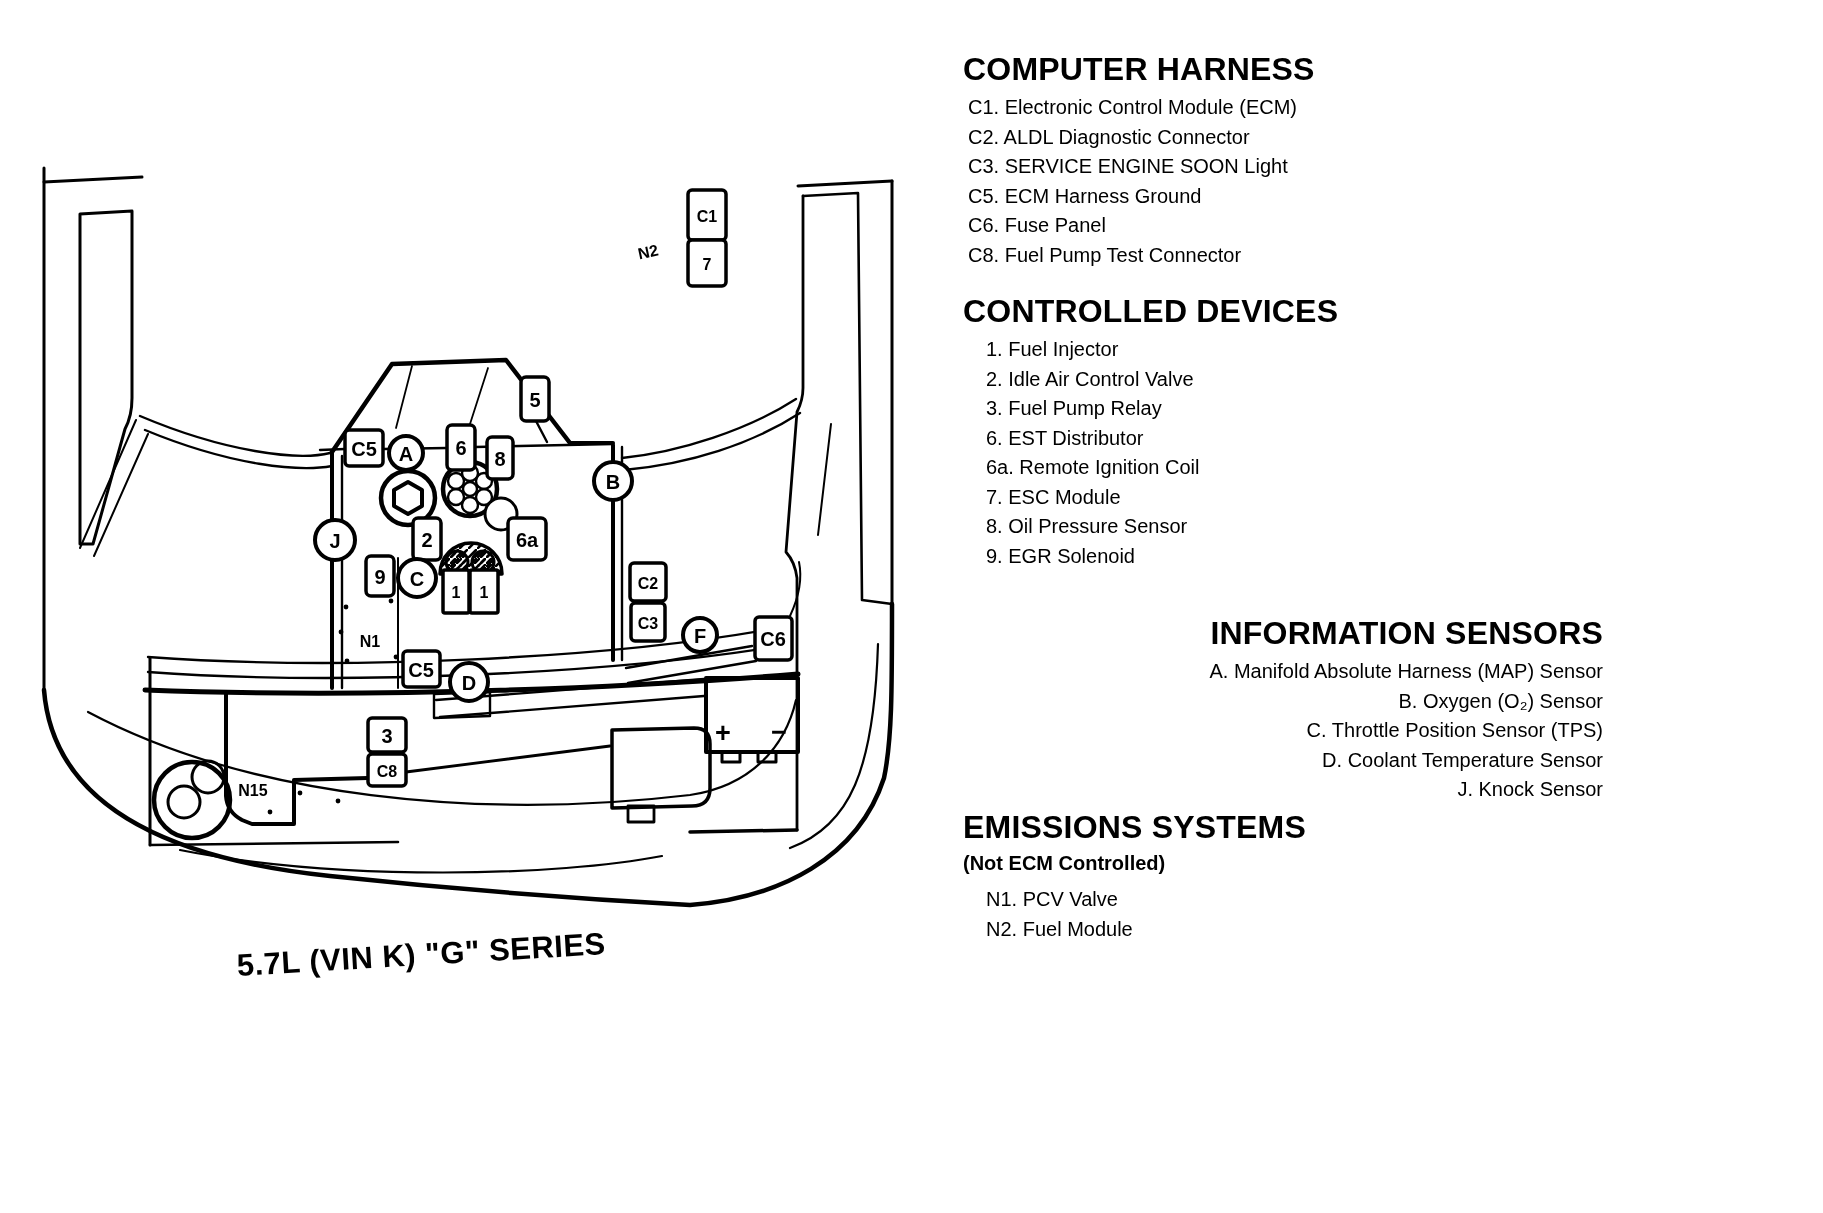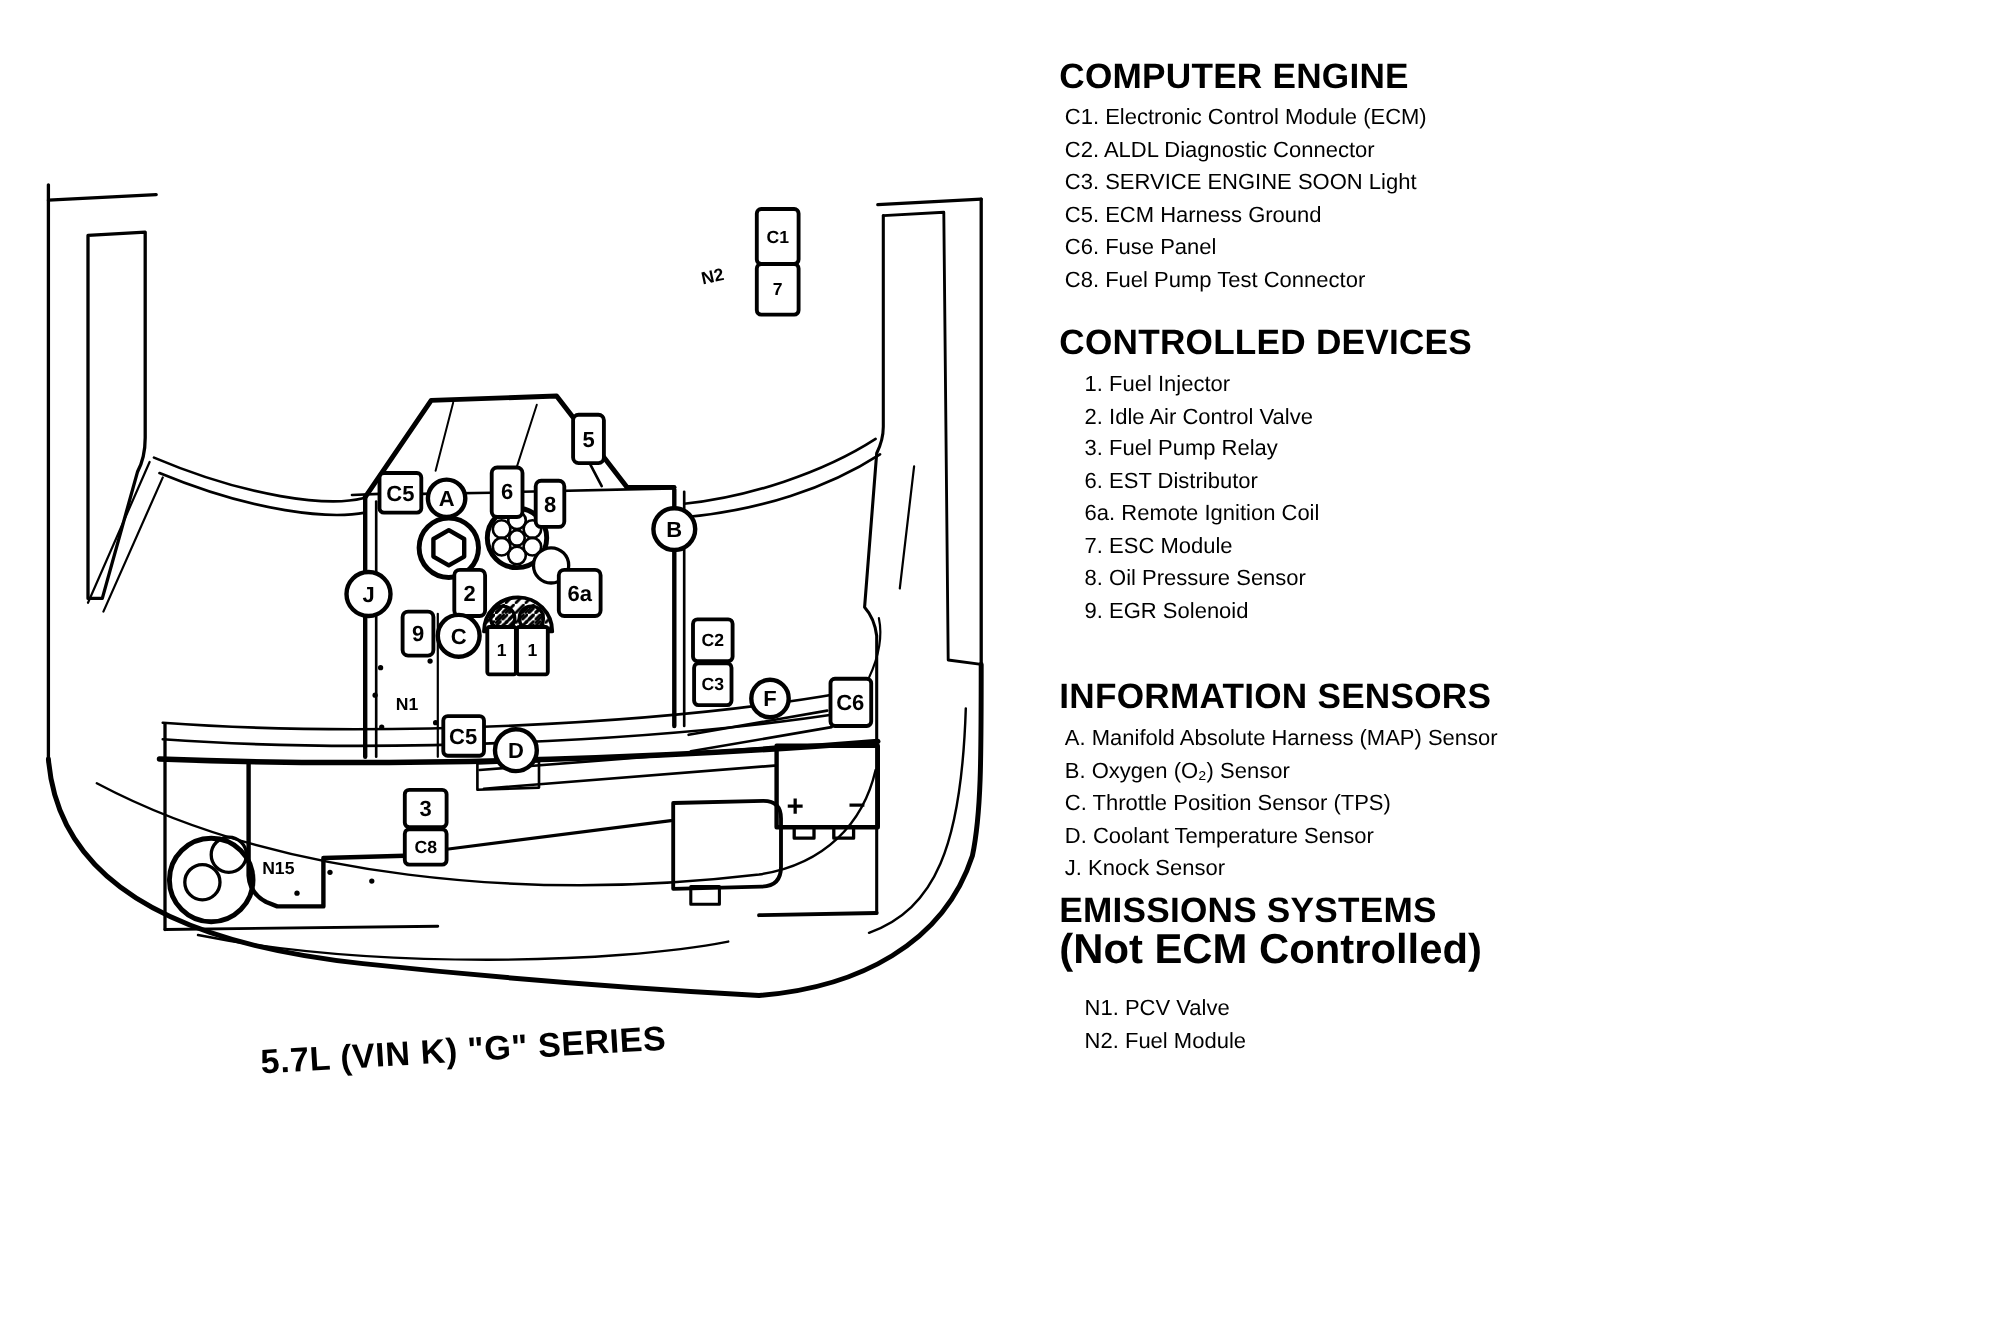--- a/index.html
+++ b/index.html
@@ -13,24 +13,24 @@
   .caption{
     position:absolute;left:238px;top:948px;width:470px;
     font-size:31px;font-weight:700;letter-spacing:.5px;
     transform:rotate(-3.4deg);transform-origin:left bottom;
     white-space:nowrap;
   }
   .legend{position:absolute;left:963px;top:0;width:640px;}
   .legend-section{position:absolute;left:0;width:640px;}
   .sec-0{top:52px;}
   .sec-1{top:294px;}
-  .sec-2{top:616px;}
+  .sec-2{top:616px;text-align:right;}
   .sec-3{top:810px;}
   .legend-title{font-size:32px;font-weight:700;letter-spacing:.2px;margin:0 0 7px 0;line-height:34px;}
-  .legend-subtitle{font-size:38px;font-weight:700;margin:-4px 0 24px 0;line-height:32px;}
+  .legend-subtitle{font-size:20px;font-weight:700;margin:-4px 0 6px 0;line-height:32px;}
   .legend-item{font-size:20px;font-weight:400;line-height:29.5px;white-space:nowrap;}
   .ind-a .legend-item{padding-left:5px;}
   .ind-b .legend-item{padding-left:23px;}
   svg text{font-family:"Liberation Sans", sans-serif;}
   .lbl{font-size:20px;font-weight:700;}
   .lbl-sm{font-size:16px;font-weight:700;}
   .lbl-bat{font-size:27px;font-weight:700;}
 </style>
 </head>
 <body>
@@ -262,21 +262,21 @@
     <text class="lbl-sm" x="370" y="641" text-anchor="middle" dominant-baseline="central">N1</text>
     <text class="lbl-sm" x="253" y="790" text-anchor="middle" dominant-baseline="central">N15</text>
   </g>
 </svg>
 
 <div class="caption">5.7L (VIN K) "G" SERIES</div>
 
 <div class="legend">
 
   <div class="legend-section sec-0 ind-a">
-    <div class="legend-title">COMPUTER ENGINE</div>
+    <div class="legend-title">COMPUTER HARNESS</div>
     <div class="legend-item">C1. Electronic Control Module (ECM)</div>
     <div class="legend-item">C2. ALDL Diagnostic Connector</div>
     <div class="legend-item">C3. SERVICE ENGINE SOON Light</div>
     <div class="legend-item">C5. ECM Harness Ground</div>
     <div class="legend-item">C6. Fuse Panel</div>
     <div class="legend-item">C8. Fuel Pump Test Connector</div>
   </div>
 
   <div class="legend-section sec-1 ind-b">
     <div class="legend-title">CONTROLLED DEVICES</div>

